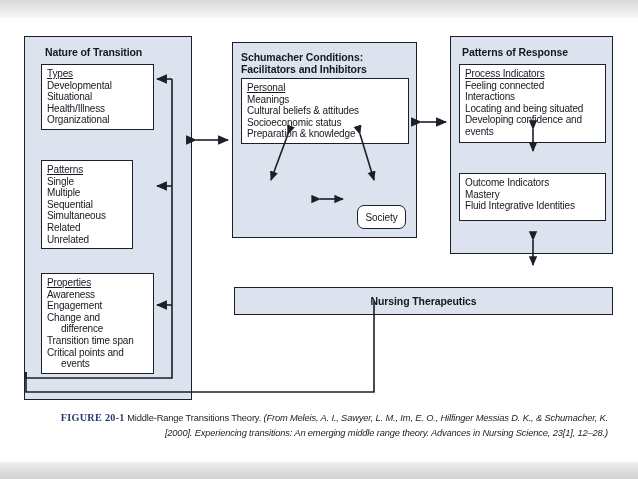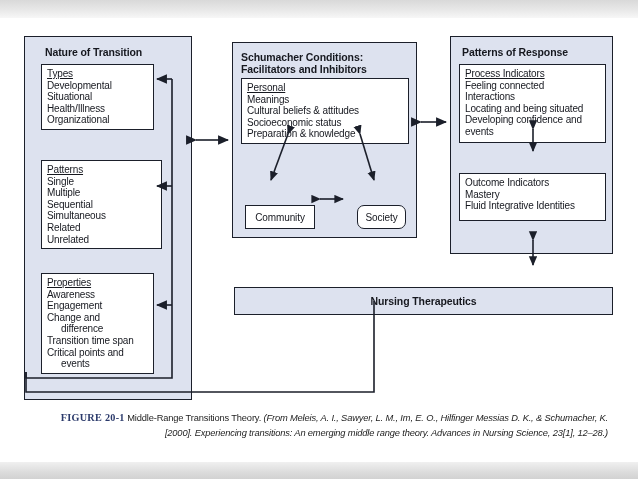--- a/index.html
+++ b/index.html
@@ -154,21 +154,21 @@
     <div class="innerbox" style="left:41px; top:46px; width:113px; height:66px;">
       <ul>
         <li class="head">Types</li>
         <li>Developmental</li>
         <li>Situational</li>
         <li>Health/Illness</li>
         <li>Organizational</li>
       </ul>
     </div>
 
-    <div class="innerbox" style="left:41px; top:142px; width:121px; height:89px;">
+    <div class="innerbox" style="left:41px; top:142px; width:92px; height:89px;">
       <ul>
         <li class="head">Patterns</li>
         <li>Single</li>
         <li>Multiple</li>
         <li>Sequential</li>
         <li>Simultaneous</li>
         <li>Related</li>
         <li>Unrelated</li>
       </ul>
     </div>
@@ -194,21 +194,20 @@
     <div class="innerbox" style="left:241px; top:60px; width:168px; height:66px;">
       <ul>
         <li class="head">Personal</li>
         <li>Meanings</li>
         <li>Cultural beliefs &amp; attitudes</li>
         <li>Socioeconomic status</li>
         <li>Preparation &amp; knowledge</li>
       </ul>
     </div>
 
-    <div class="plainbox" style="left:245px; top:187px; width:70px; height:24px;">Community</div>
     <div class="plainbox" style="left:357px; top:187px; width:49px; height:24px;border-radius:7px;">Society</div>
 
     <div class="panel" style="left:450px; top:18px; width:163px; height:218px;">
     </div>
     <div class="panel-title" style="left:462px; top:28px; width:150px;">Patterns of Response</div>
 
     <div class="innerbox" style="left:459px; top:46px; width:147px; height:79px;">
       <ul>
         <li class="head">Process Indicators</li>
         <li>Feeling connected</li>

